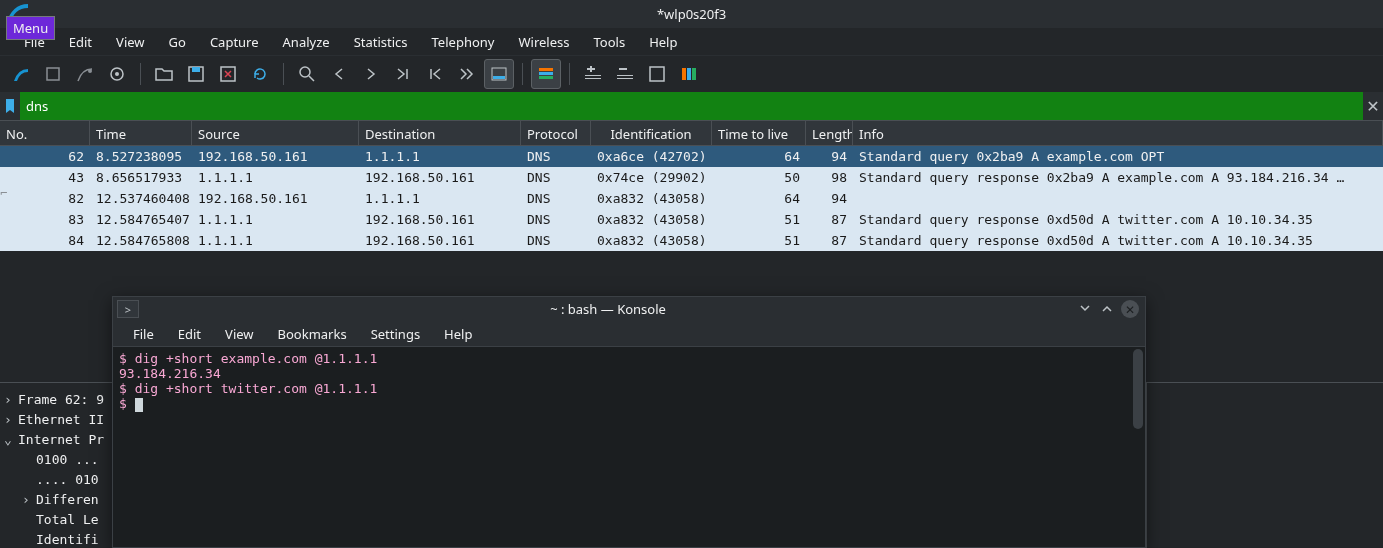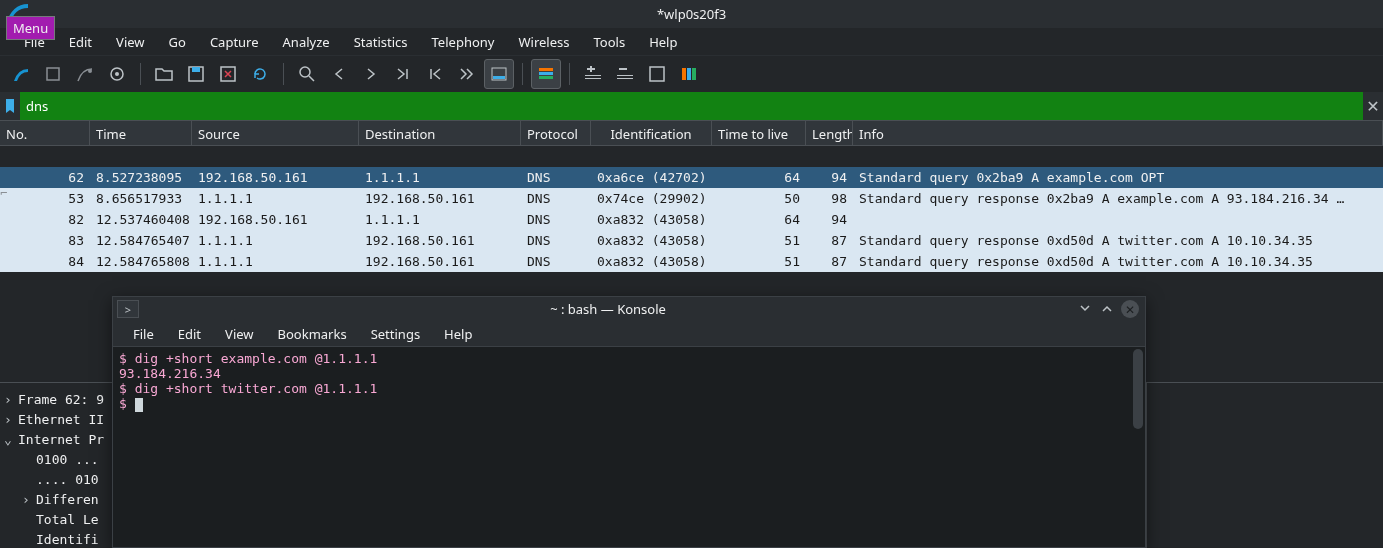--- a/index.html
+++ b/index.html
@@ -26,21 +26,21 @@
     position: absolute;
     left: 4px;
     top: 2px;
     width: 26px;
     height: 24px;
   }
   .menu-badge {
     position: absolute;
     left: 6px;
     top: 16px;
-    background: #a21caf;
+    background: #6d28d9;
     border: 1px solid #76797c;
     padding: 2px 6px;
     font-size: 13px;
     color: #eff0f1;
     z-index: 5;
   }
   .menubar {
     height: 28px;
     background: #232629;
     display: flex;
@@ -137,21 +137,21 @@
     height: 21px;
     display: flex;
     align-items: center;
     color: #1a1a1a;
     white-space: nowrap;
   }
   .packet-row .col {
     padding: 0 6px;
     overflow: hidden;
   }
-  .row-sel { background: #2e5a7d; color: #eff0f1; margin-top: 21px; }
+  .row-sel { background: #2e5a7d; color: #eff0f1; }
   .row-light { background: #dae7f2; }
   .col-no   { width: 90px; text-align: right; }
   .col-time { width: 102px; }
   .col-src  { width: 167px; }
   .col-dst  { width: 162px; }
   .col-proto{ width: 70px; }
   .col-id   { width: 121px; text-align: center; }
   .col-ttl  { width: 94px; text-align: right;}
   .col-len  { width: 47px; text-align: right;}
   .col-info { flex: 1; }
@@ -422,21 +422,21 @@
       <div class="col col-time">8.527238095</div>
       <div class="col col-src">192.168.50.161</div>
       <div class="col col-dst">1.1.1.1</div>
       <div class="col col-proto">DNS</div>
       <div class="col col-id">0xa6ce (42702)</div>
       <div class="col col-ttl">64</div>
       <div class="col col-len">94</div>
       <div class="col col-info">Standard query 0x2ba9 A example.com OPT</div>
     </div>
     <div class="packet-row row-light">
-      <div class="col col-no">53</div>
+      <div class="col col-no">43</div>
       <div class="col col-time">8.656517933</div>
       <div class="col col-src">1.1.1.1</div>
       <div class="col col-dst">192.168.50.161</div>
       <div class="col col-proto">DNS</div>
       <div class="col col-id">0x74ce (29902)</div>
       <div class="col col-ttl">50</div>
       <div class="col col-len">98</div>
       <div class="col col-info">Standard query response 0x2ba9 A example.com A 93.184.216.34 …</div>
     </div>
     <div class="packet-row row-light">

